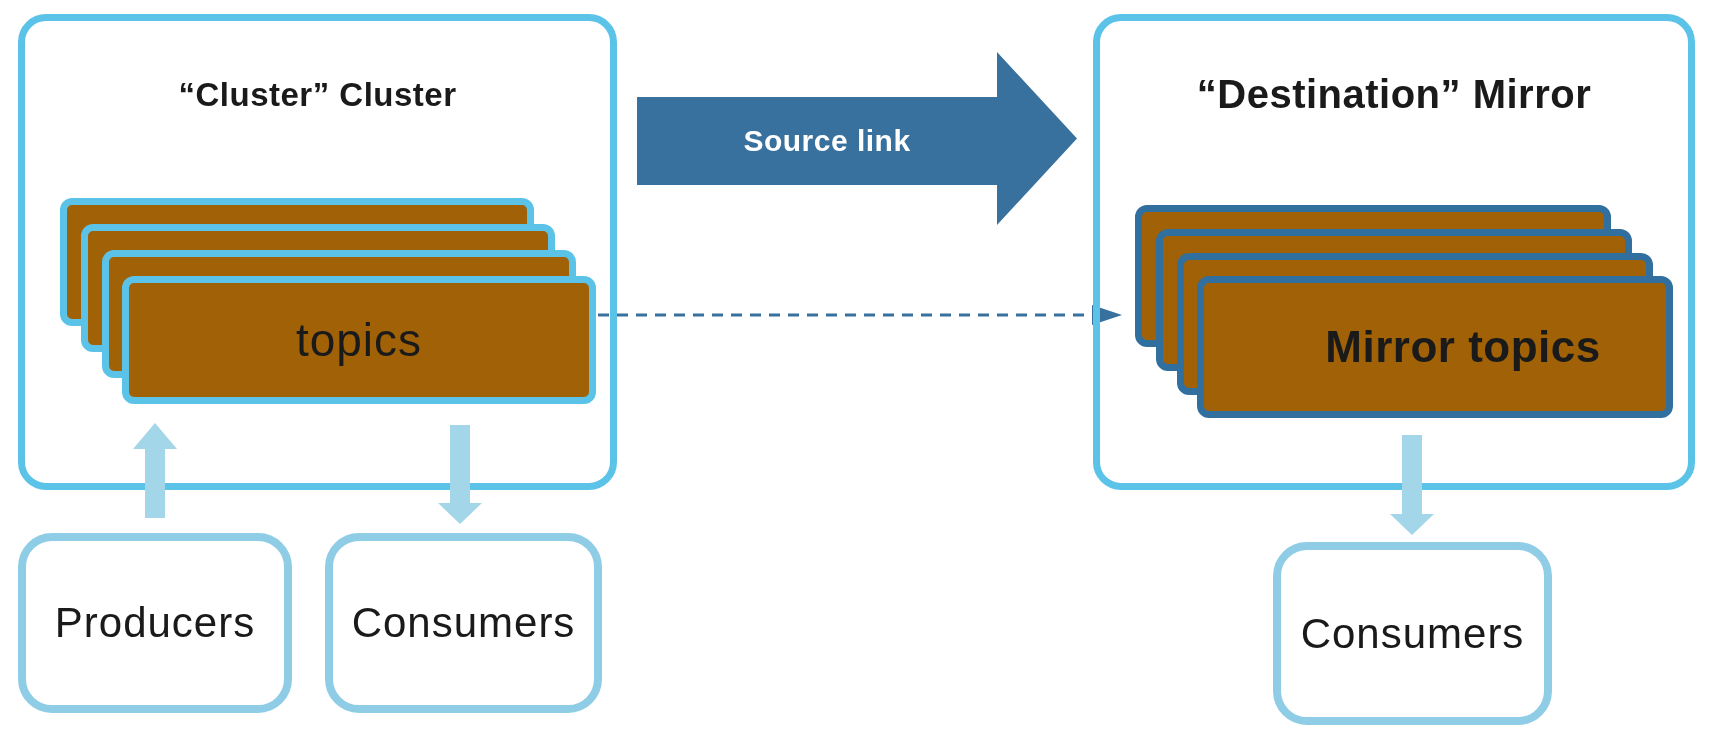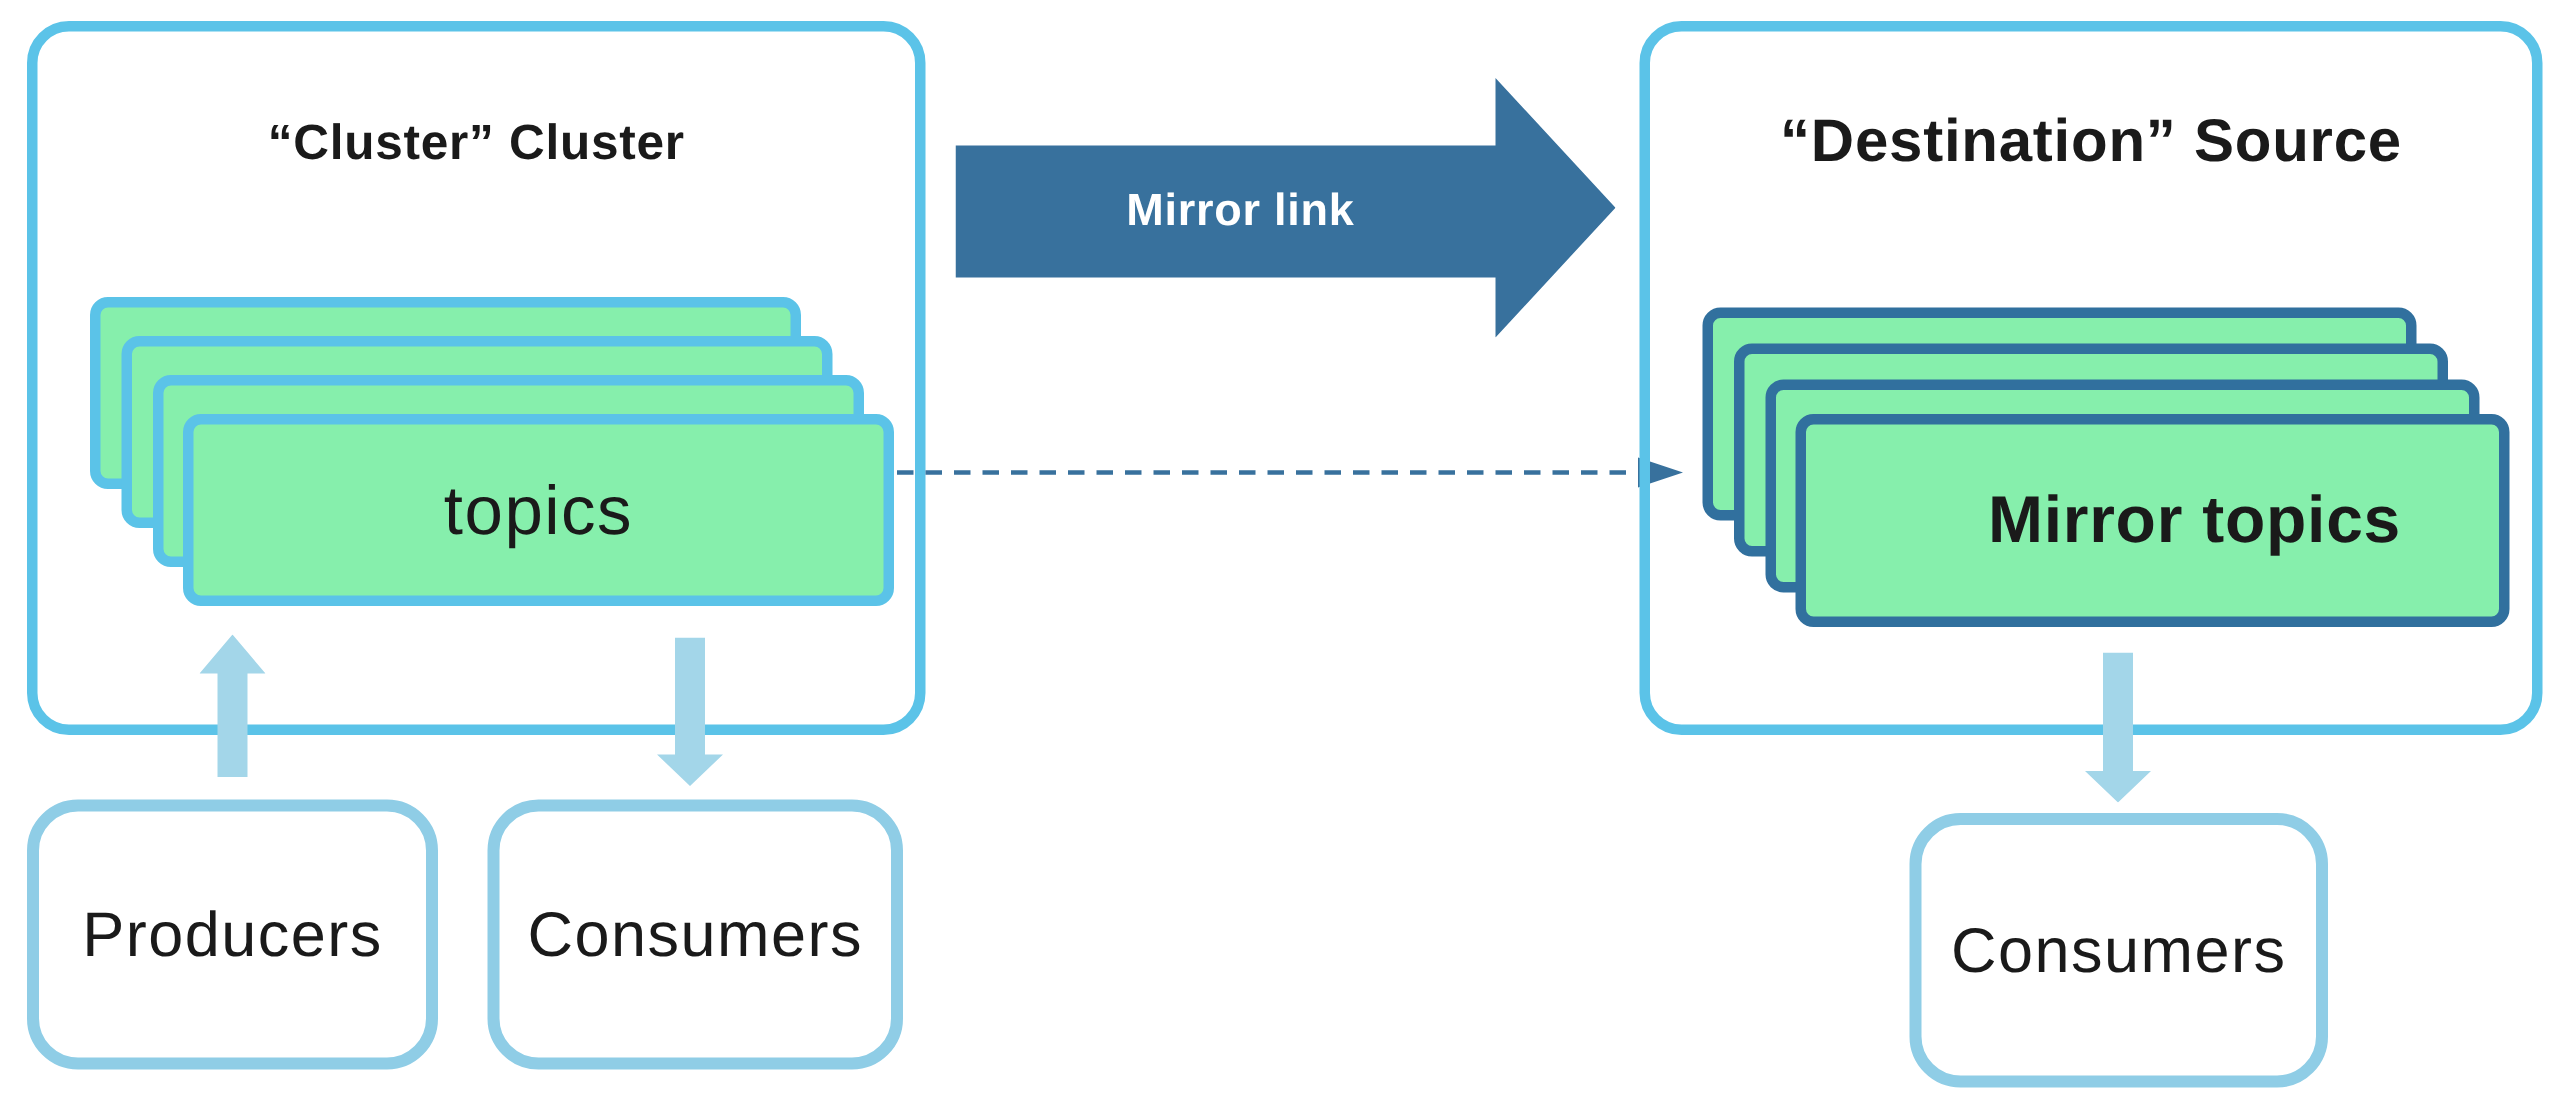--- a/index.html
+++ b/index.html
@@ -33,21 +33,21 @@
     font-weight:bold;
     color:var(--text-black);
     letter-spacing:.5px;
     line-height:1;
   }
 
   
   .card{
     border:7px solid var(--light-blue-border);
     border-radius:12px;
-    background:#86efac;
+    background:#a16207;
   }
   .card.dark{border-color:var(--mirror-border);}
   .card-label{
     width:100%;height:100%;
     display:flex;align-items:center;justify-content:center;
     color:var(--text-black);
   }
   .light-text{font-weight:300;letter-spacing:1px;}
   .heavy-text{font-weight:800;letter-spacing:.5px;padding-left:28px;}
 
@@ -100,30 +100,30 @@
     <span>Producers</span>
   </div>
 
   <div class="abs small-box" style="left:325px;top:533px;width:277px;height:180px;">
     <span>Consumers</span>
   </div>
 
   <svg class="abs fill-dark" style="left:637px;top:52px;" width="440" height="173" viewBox="0 0 440 173">
     <polygon points="0,45 360,45 360,0 440,86.5 360,173 360,133 0,133" fill="currentColor"></polygon>
   </svg>
-  <div class="abs link-label" style="left:647px;top:97px;width:360px;height:88px;">Mirror link</div>
+  <div class="abs link-label" style="left:647px;top:97px;width:360px;height:88px;">Source link</div>
 
   <svg class="abs fill-dark" style="left:598px;top:301px;" width="526" height="28" viewBox="0 0 526 28">
     <line x1="0" y1="14" x2="496" y2="14" stroke="currentColor" stroke-width="3" stroke-dasharray="11,8"></line>
     <polygon points="494,4 524,14 494,24" fill="currentColor"></polygon>
   </svg>
 
   <div class="abs cluster" style="left:1093px;top:14px;width:602px;height:476px;"></div>
 
-  <div class="abs cluster-title" style="left:1093px;top:74px;width:602px;font-size:40px;">“Destination” Source</div>
+  <div class="abs cluster-title" style="left:1093px;top:74px;width:602px;font-size:40px;">“Destination” Mirror</div>
 
   <div class="abs card dark" style="left:1135px;top:205px;width:476px;height:142px;"></div>
   <div class="abs card dark" style="left:1156px;top:229px;width:476px;height:142px;"></div>
   <div class="abs card dark" style="left:1177px;top:253px;width:476px;height:142px;"></div>
   <div class="abs card dark" style="left:1197px;top:276px;width:476px;height:142px;">
     <div class="card-label heavy-text" style="font-size:44px;">Mirror topics</div>
   </div>
 
   <svg class="abs fill-pale" style="left:1390px;top:435px;" width="44" height="100" viewBox="0 0 44 100">
     <polygon points="12,0 32,0 32,79 44,79 22,100 0,79 12,79" fill="currentColor"></polygon>

